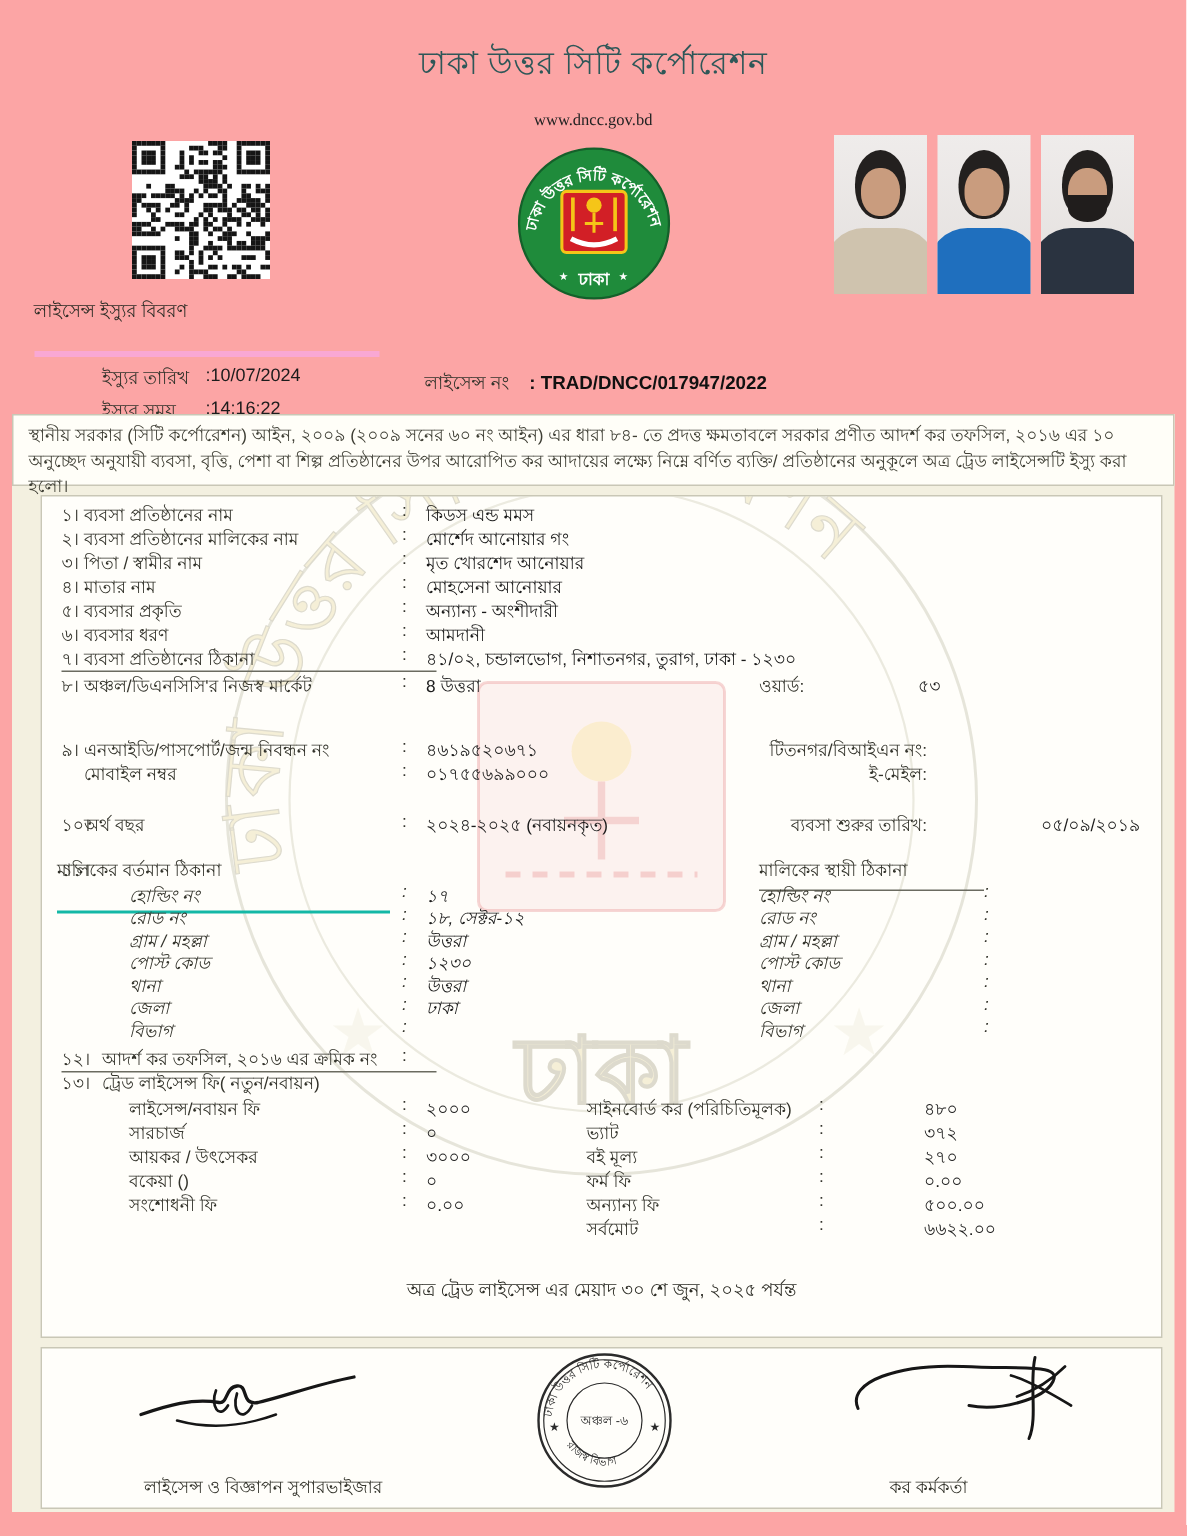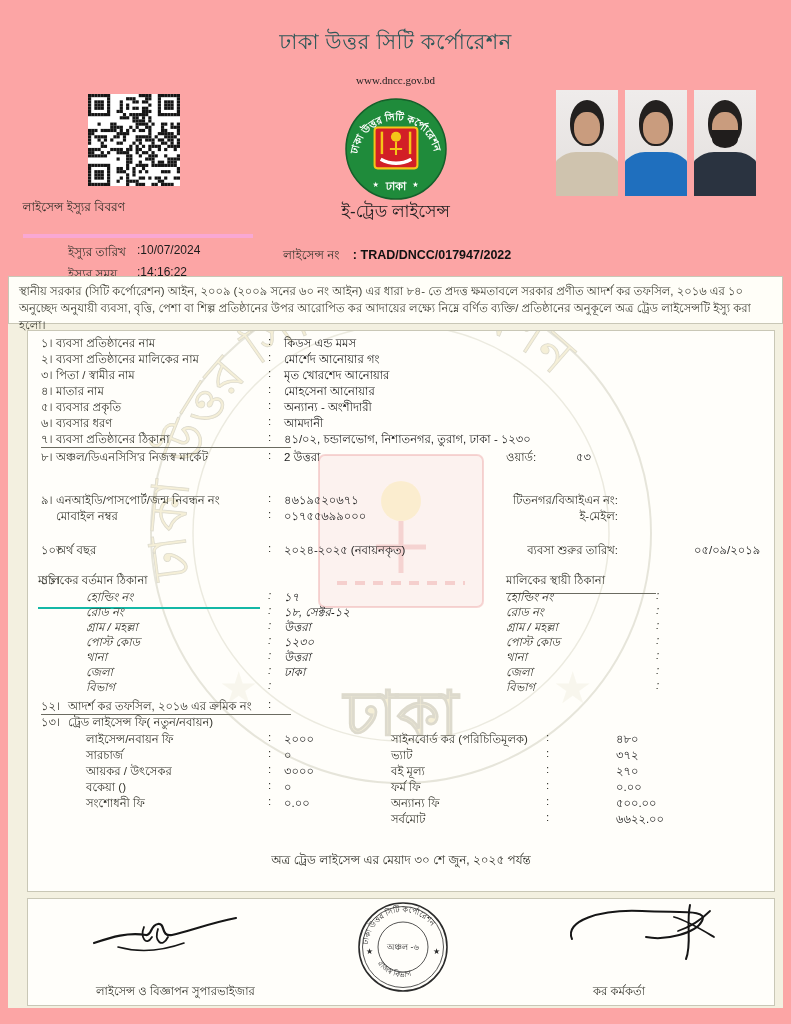--- a/index.html
+++ b/index.html
@@ -53,21 +53,21 @@
 
   .form-content{position:relative;z-index:1;font-size:11.5px;padding-top:4px;}
   .row{position:relative;height:16px;white-space:nowrap;}
   .row span{position:absolute;top:0;}
   .c-sl{left:13px;}
   .c-label{left:28px;}
   .c-colon{left:240px;}
   .c-value{left:256px;color:#1b1b1b;}
   .c-label2{left:58px;}
   .ward-lbl{left:478px;}
-  .ward-val{left:548px;color:#1b1b1b;}
+  .ward-val{left:584px;color:#1b1b1b;}
   .r-label{left:420px;width:170px;text-align:right;}
   .r-value{left:666px;color:#1b1b1b;}
   .a-rlabel{left:478px;}
   .a-rcolon{left:628px;}
   .a-rvalue{left:645px;color:#1b1b1b;}
   .fr-label{left:363px;}
   .fr-colon{left:518px;}
   .fr-value{left:588px;color:#1b1b1b;}
   .sep8{position:absolute;left:13px;top:0;width:250px;border-top:1px solid #6b6b60;height:0;}
   .t-left{left:10px;width:222px;border-bottom:2px solid #14b8a6;padding-bottom:16px;}
@@ -497,21 +497,20 @@
     <path d="M50 43 L50 56 M44 50 L56 50" stroke="#f5c518" stroke-width="2"></path>
     <path d="M35 60 Q50 68 65 60" fill="none" stroke="#ffffff" stroke-width="3.4"></path>
     <text font-size="10" fill="#ffffff" font-weight="bold">
       <textPath href="#lgTop" startOffset="4%">ঢাকা উত্তর সিটি কর্পোরেশন</textPath>
     </text>
     <text x="50" y="90" font-size="11" font-weight="bold" fill="#ffffff" text-anchor="middle">ঢাকা</text>
     <text x="27" y="87" font-size="7" fill="#ffffff">★</text>
     <text x="66" y="87" font-size="7" fill="#ffffff">★</text>
   </svg>
 
-  <div class="doc-title">ই-ট্রেড লাইসেন্স</div>
   <div class="lic-line">
     <span>লাইসেন্স নং</span>
     <span class="num">: TRAD/DNCC/017947/2022</span>
   </div>
 
   <div class="photos">
     <div class="photo p1">
         <div class="head"></div>
         <div class="face"></div>
         <div class="body"></div>
@@ -605,21 +604,21 @@
             <span class="c-colon">:</span>
             <span class="c-value">৪১/০২, চন্ডালভোগ, নিশাতনগর, তুরাগ, ঢাকা - ১২৩০</span>
           </div>
         </div>
 
       <div class="row h17">
         <span class="sep8"></span>
         <span class="c-sl" style="top:2px">৮।</span>
         <span class="c-label" style="top:2px">অঞ্চল/ডিএনসিসি'র নিজস্ব মার্কেট</span>
         <span class="c-colon" style="top:2px">:</span>
-        <span class="c-value" style="top:2px">2 উত্তরা</span>
+        <span class="c-value" style="top:2px">8 উত্তরা</span>
         <span class="ward-lbl" style="top:2px">ওয়ার্ড:</span>
         <span class="ward-val" style="top:2px">৫৩</span>
       </div>
 
       <div class="row mt28">
         <span class="c-sl">৯।</span>
         <span class="c-label">এনআইডি/পাসপোর্ট/জন্ম নিবন্ধন নং</span>
         <span class="c-colon">:</span>
         <span class="c-value">৪৬১৯৫২০৬৭১</span>
         <span class="r-label">টিতনগর/বিআইএন নং:</span>

